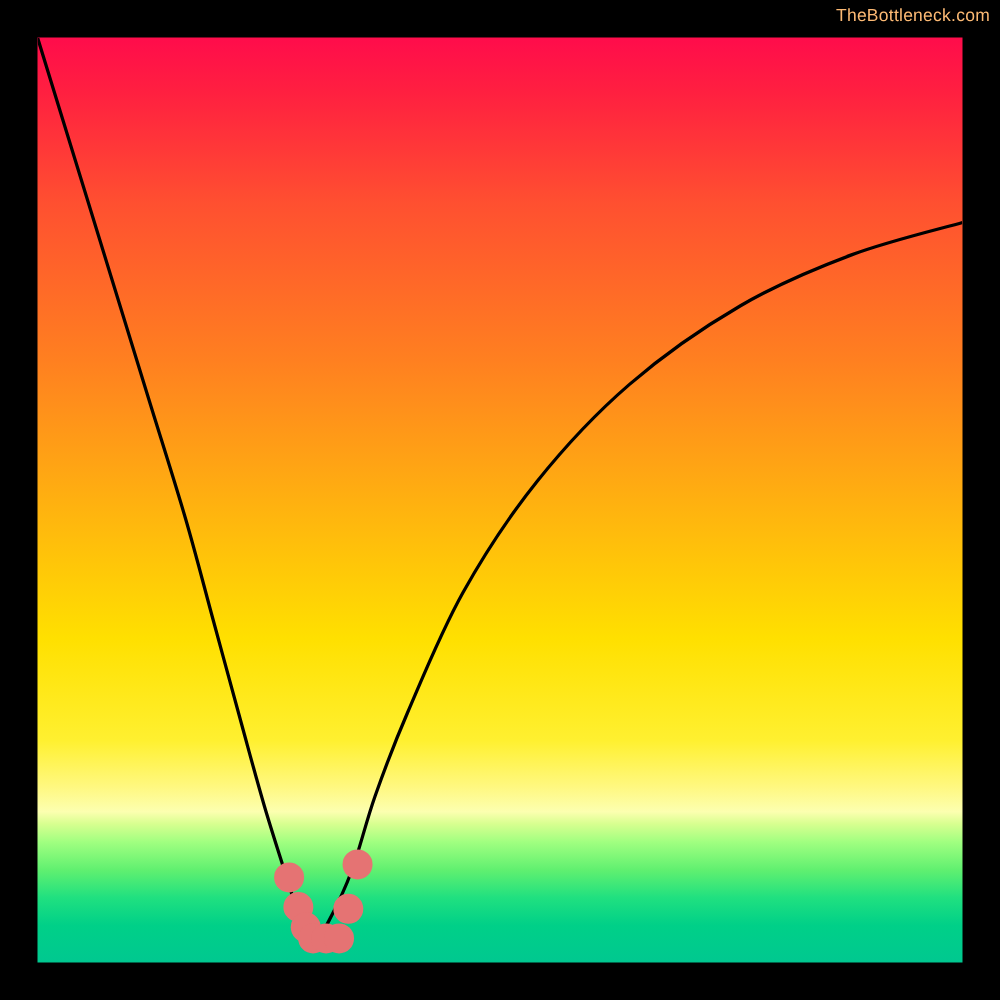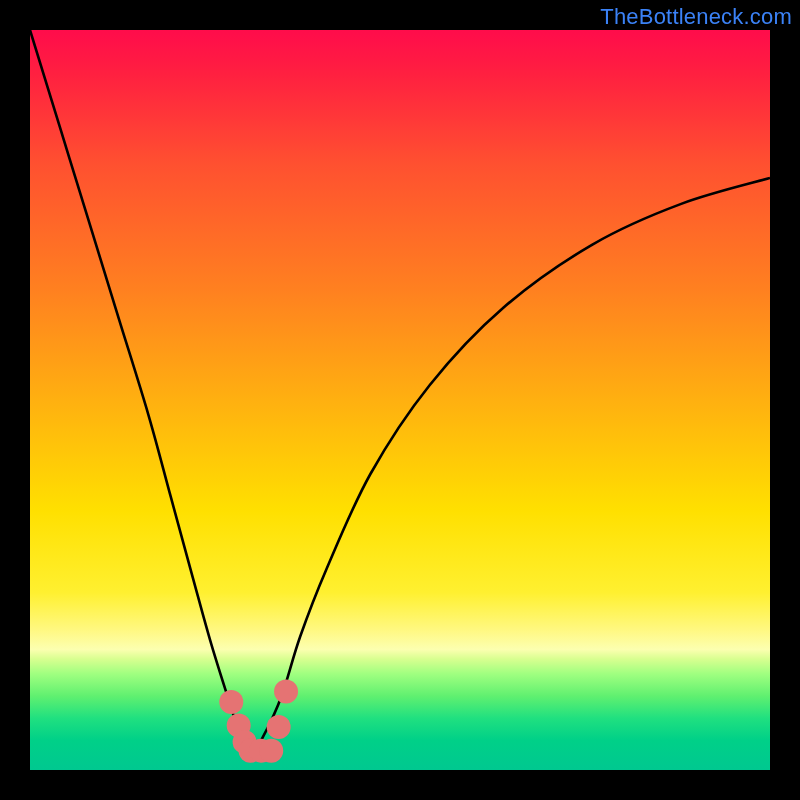--- a/index.html
+++ b/index.html
@@ -32,22 +32,22 @@
       #60f070 90%,
       #20e080 93%,
       #00d088 96%,
       #00c890 100%);
     overflow: hidden;
   }
   .watermark {
     position: absolute;
     top: 4px;
     right: 8px;
-    color: #3b82f6;
-    font-size: 22px;
+    color: #fdba74;
+    font-size: 14px;
     font-weight: 500;
     z-index: 10;
     letter-spacing: 0.2px;
   }
   svg.curve {
     position: absolute;
     left: 0;
     top: 0;
     width: 740px;
     height: 740px;

